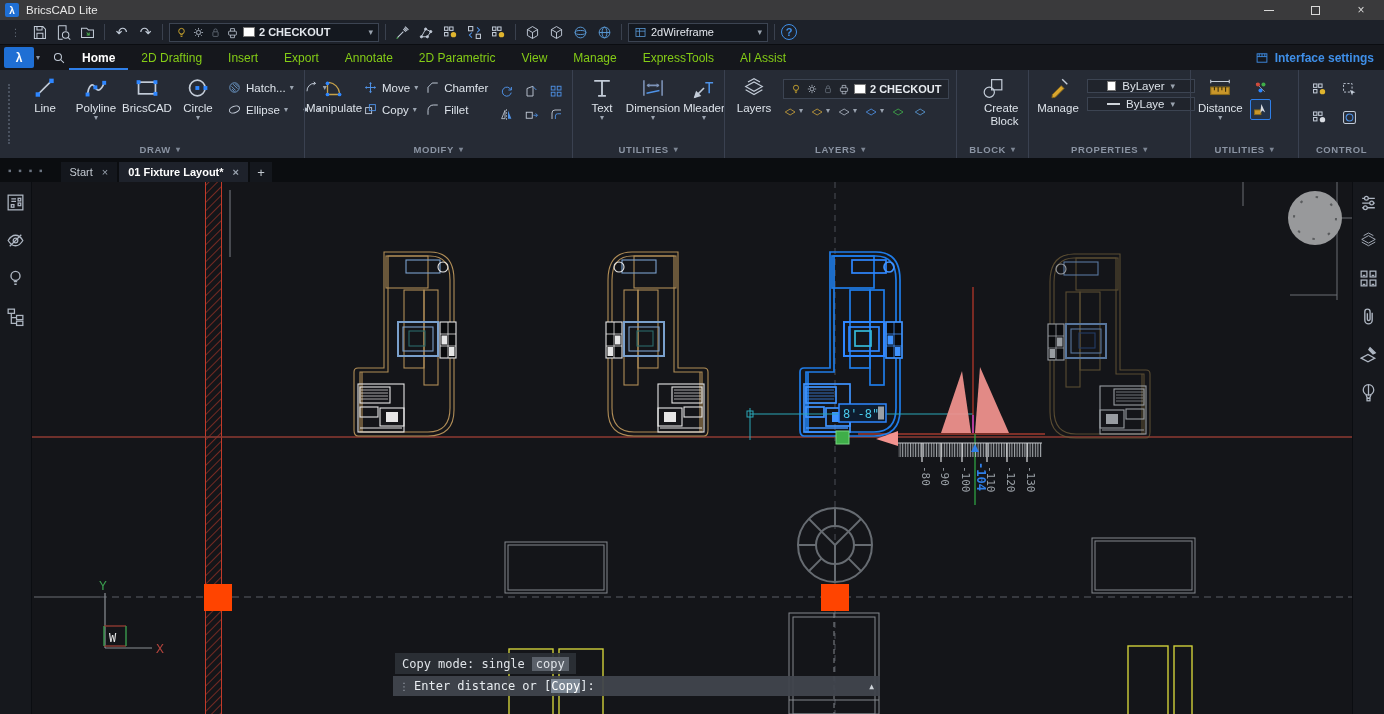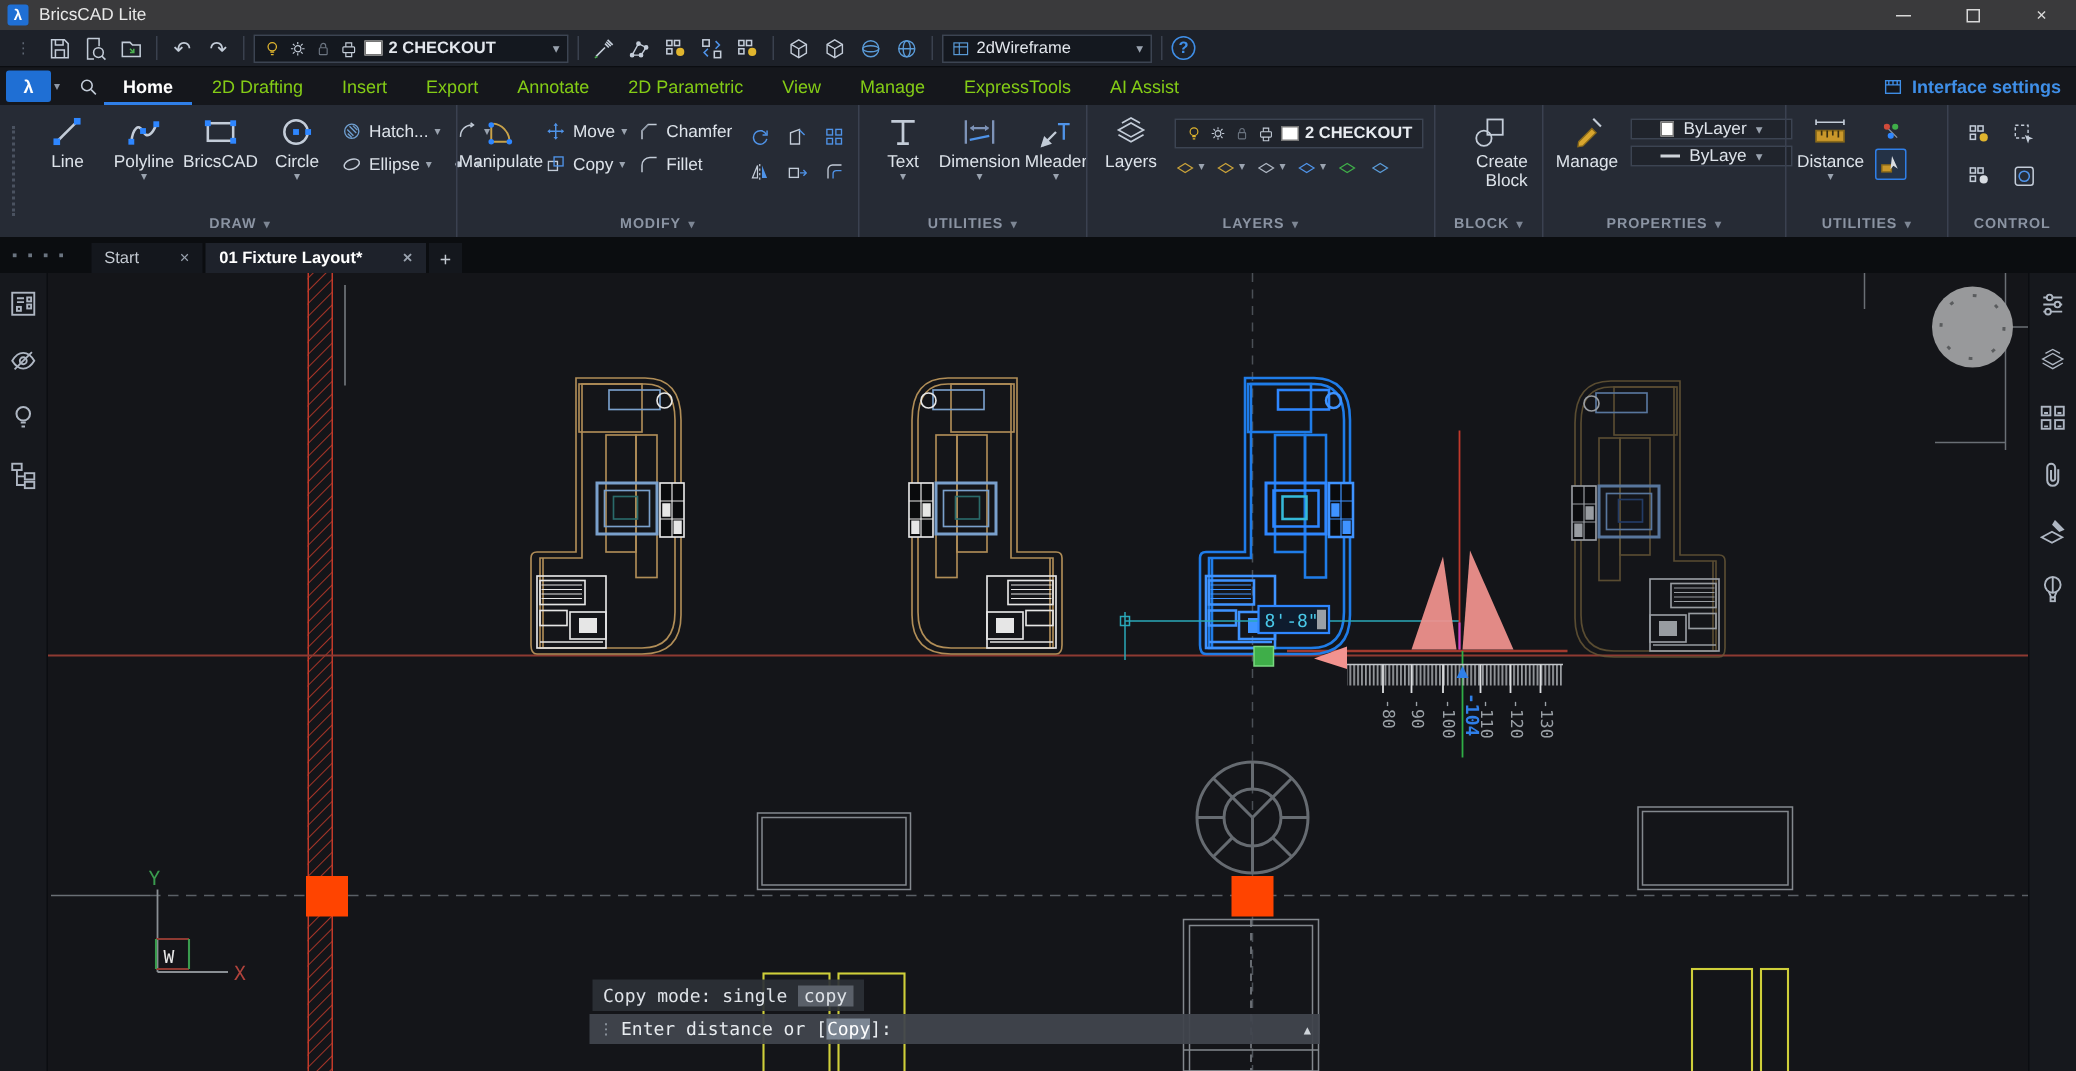--- a/index.html
+++ b/index.html
@@ -61,21 +61,21 @@
   .lmini .dd{font-size:8px;color:#9aa3af}
   .pcombo{width:108px;height:14px;border:1px solid #3c4452;background:#20242c;display:flex;align-items:center;
     gap:6px;padding:0 19px;font-size:11.5px;color:#dde3ea}
   .pcombo .dd{margin-left:auto;color:#9aa3af;font-size:9px}
   .linesw{width:24px;height:0;border-top:2px solid #cfd4da}
   .hl-tool{border:1.5px solid #2f7fe8;border-radius:2px;padding:1px;background:#243246}
 
   
   .doctabs{height:24px;background:#0b0d10;display:flex;align-items:flex-end;padding-left:8px;gap:2px}
   .dgrip{align-self:center;color:#6b7480;font-size:10px;letter-spacing:2px;margin-right:14px}
-  .dtab{height:20px;padding:0 9px;display:flex;align-items:center;gap:27px;font-size:11px;color:#c3c9d1;background:#14171d}
+  .dtab{height:20px;padding:0 9px;display:flex;align-items:center;gap:9px;font-size:11px;color:#c3c9d1;background:#14171d}
   .dtab.active{background:#1e222b;color:#fff;font-weight:bold}
   .dtab .x{color:#9aa3af;font-size:11px}
   .addtab{height:20px;width:22px;display:flex;align-items:center;justify-content:center;background:#14171d;color:#c3c9d1;font-size:13px}
 
   
   .workspace{height:532px;display:flex}
   .rail{width:32px;background:#16181d;display:flex;flex-direction:column;align-items:center;gap:17px;padding-top:10px}
   .rail .ic{width:21px;height:21px;color:#aeb6c2}
   .rail-r{border-left:1px solid #0b0d11}
   .rail-l{border-right:1px solid #0b0d11}

